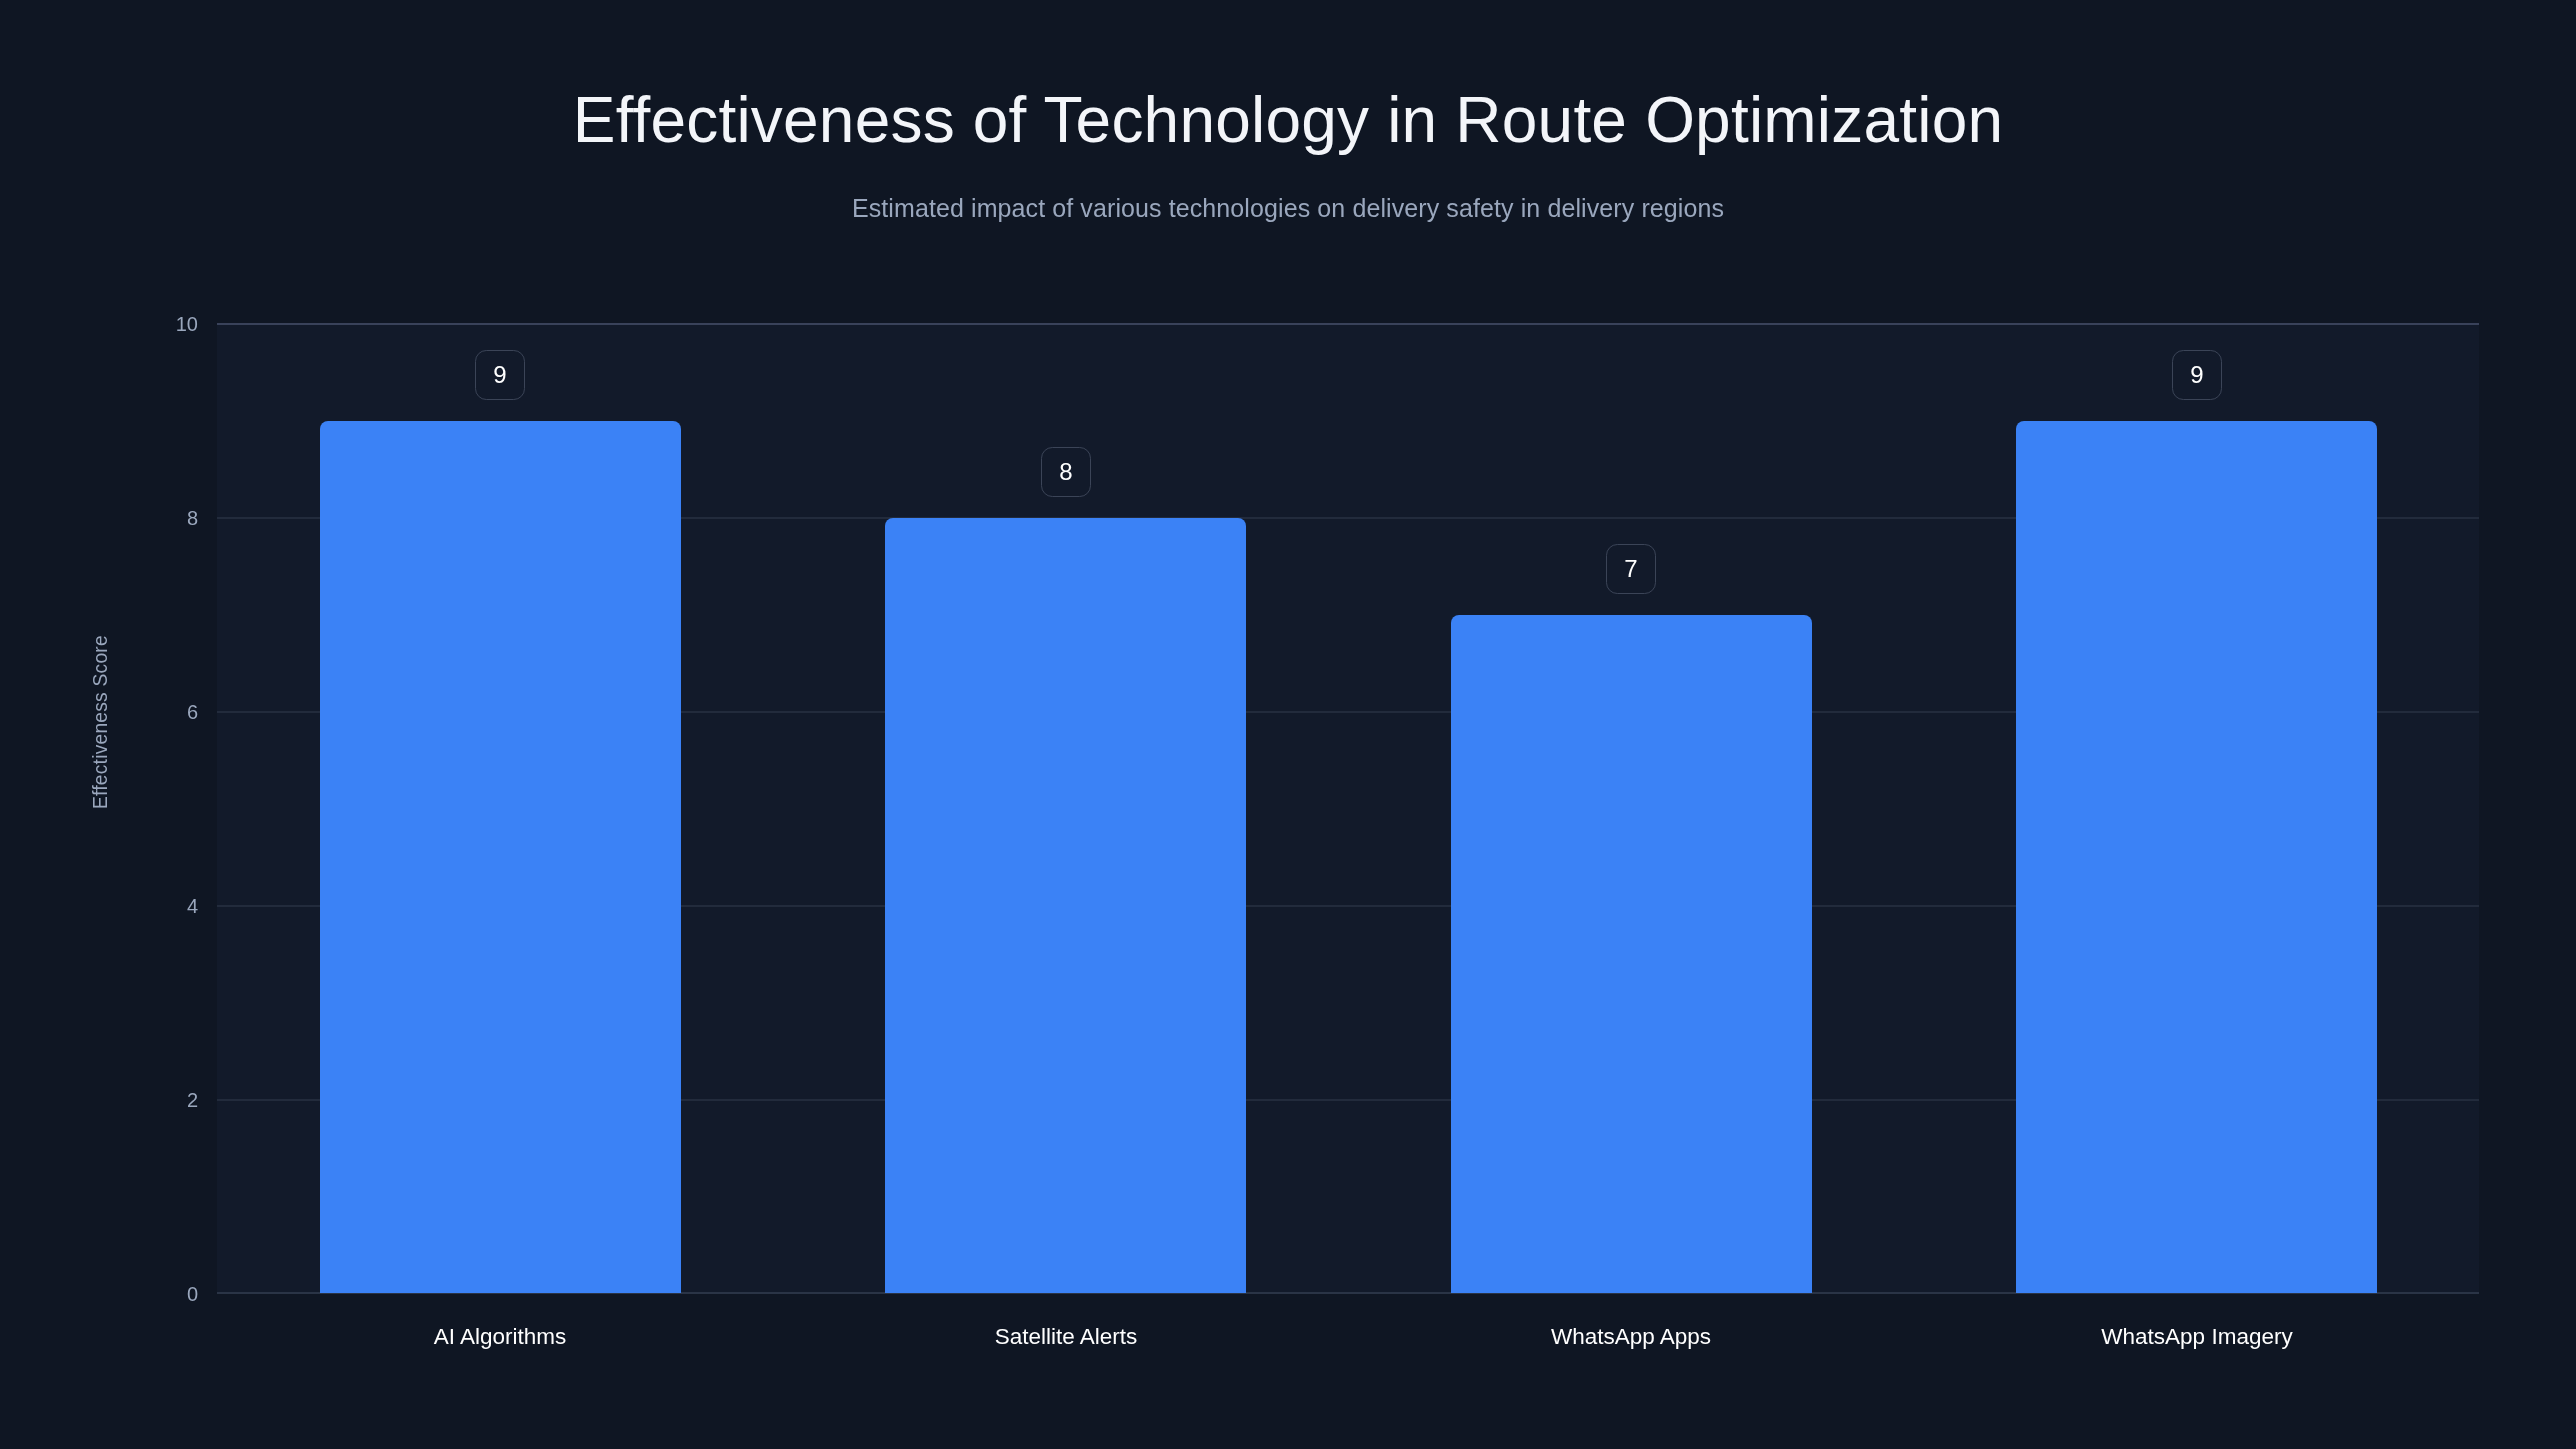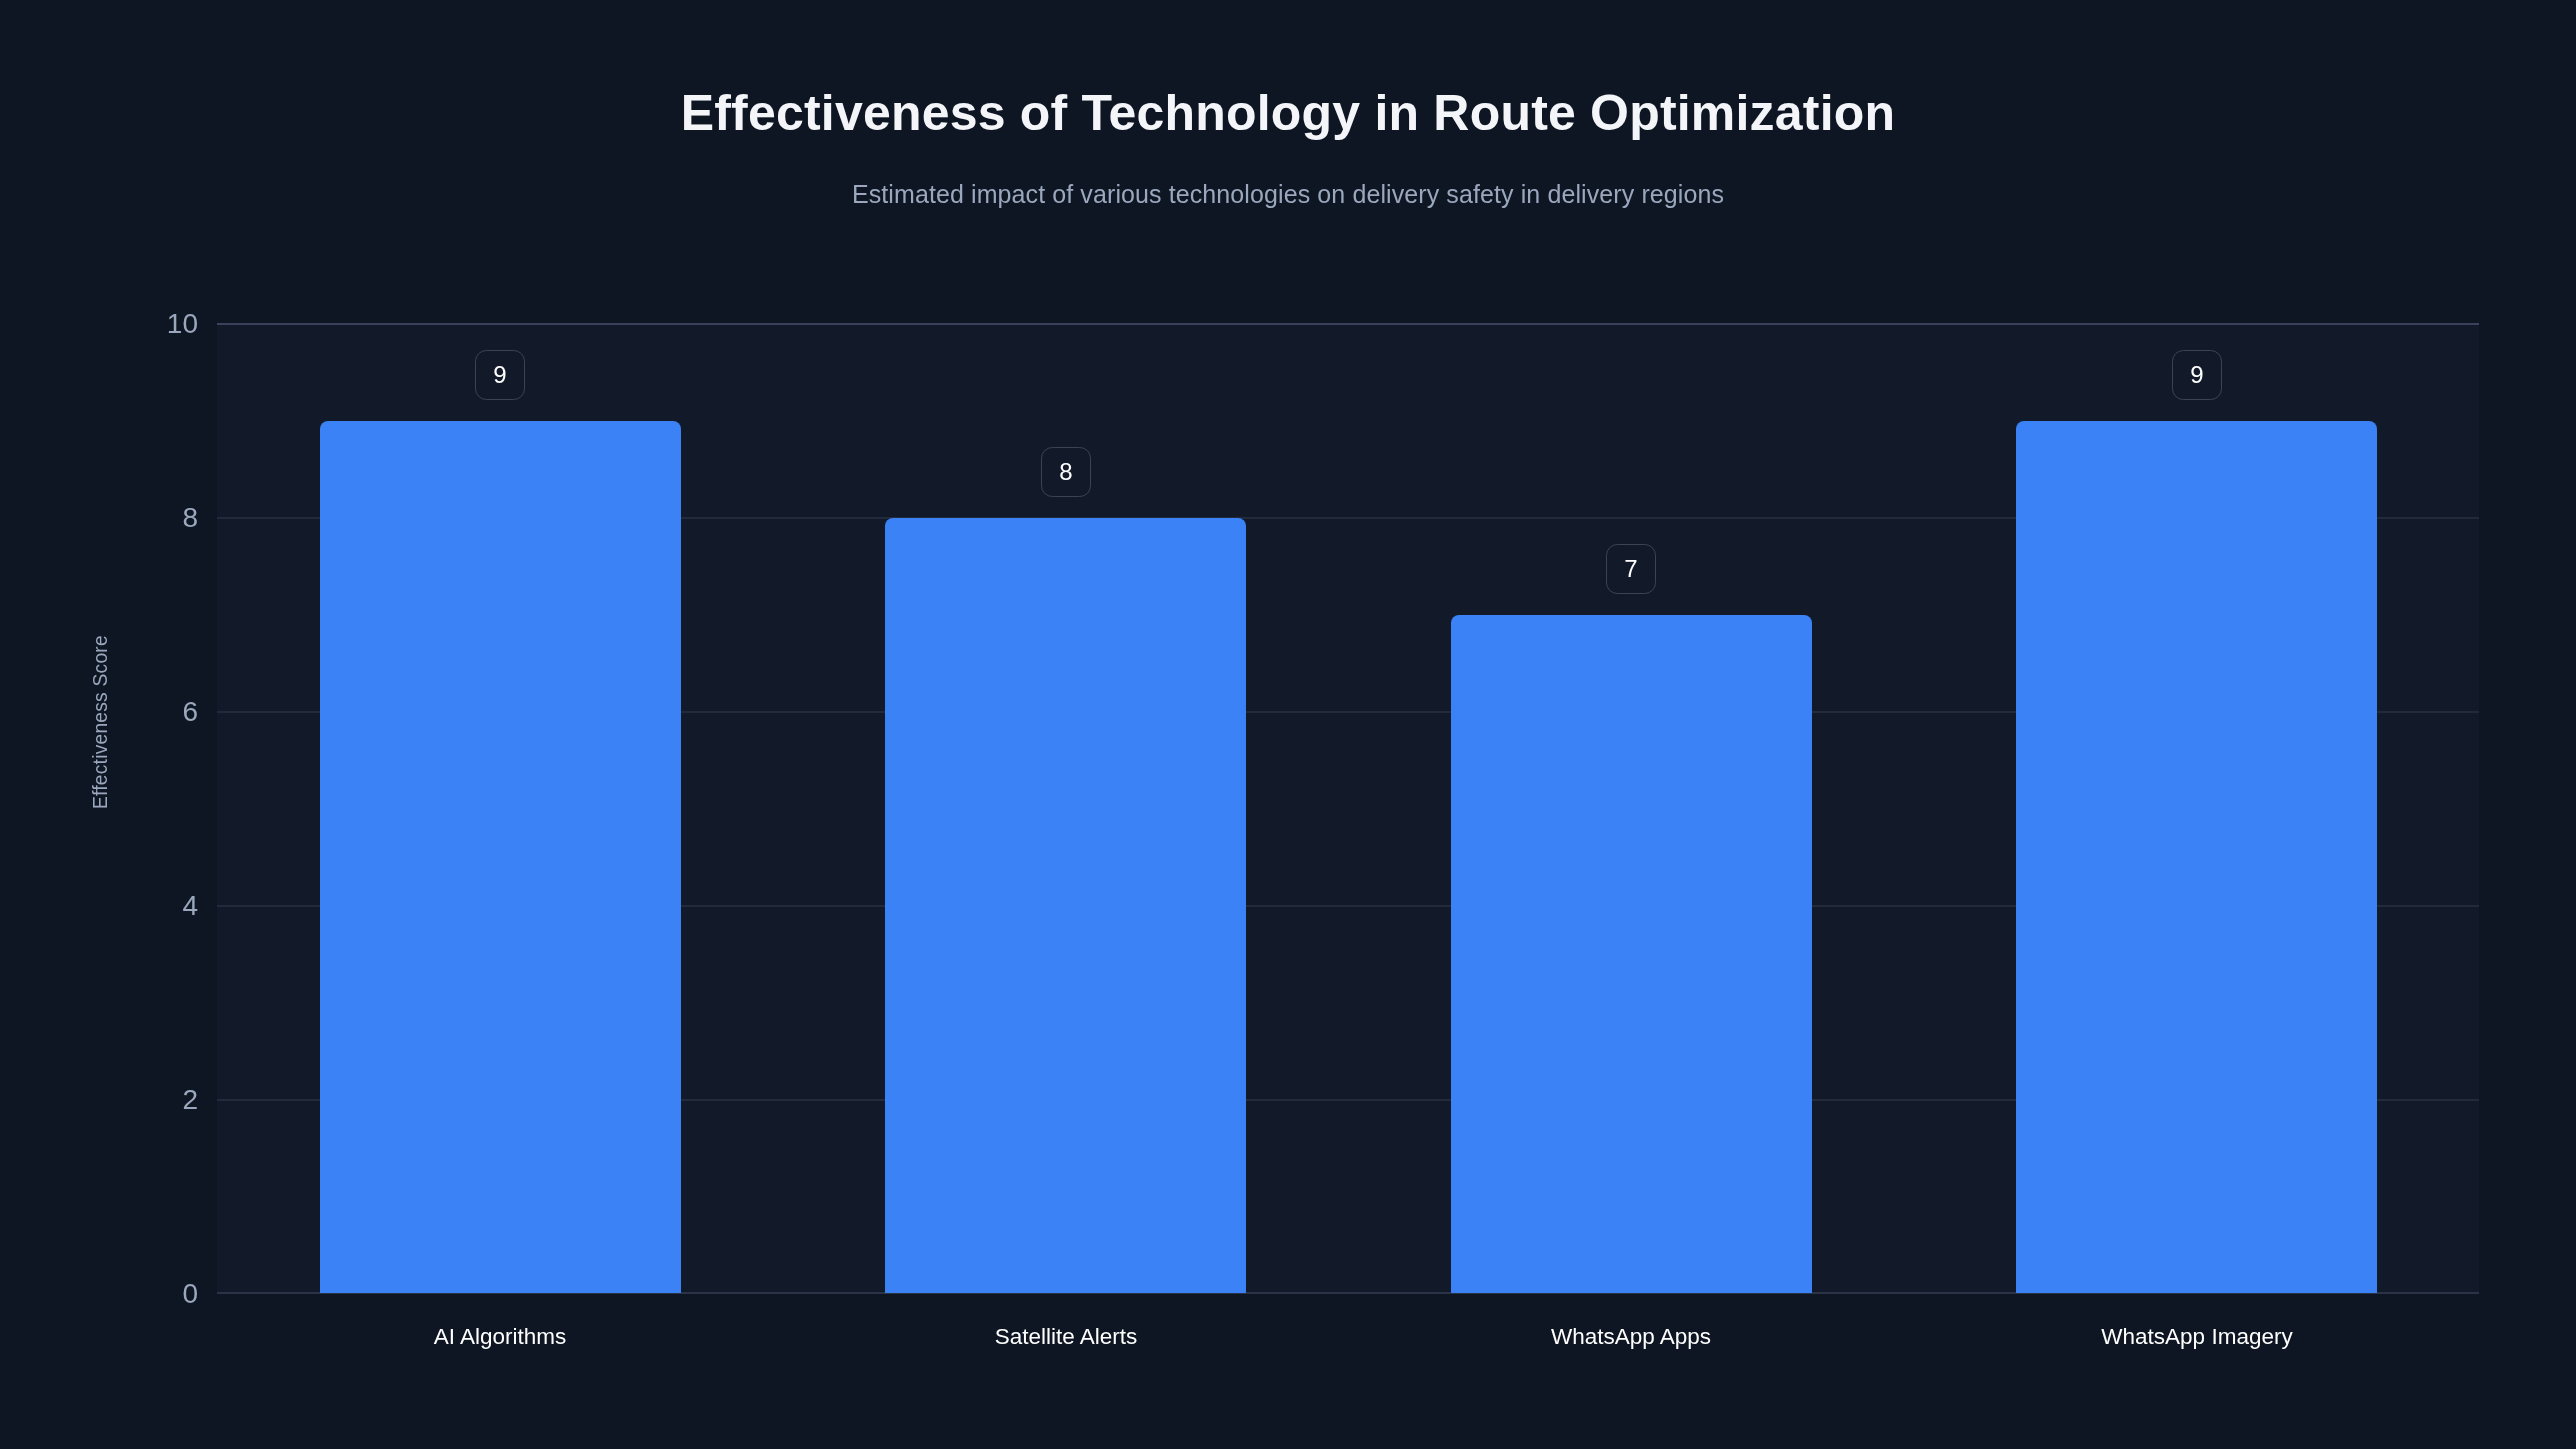--- a/index.html
+++ b/index.html
@@ -20,22 +20,22 @@
   .chart-header {
     position: absolute;
     left: 0;
     top: 0;
     width: 2576px;
     text-align: center;
   }
   .chart-title {
     margin: 0;
     padding-top: 87px;
-    font-size: 50px;
-    font-weight: 700;
+    font-size: 64px;
+    font-weight: 400;
     letter-spacing: 0.2px;
     color: #f3f5f9;
     line-height: 1.05;
   }
   .chart-subtitle {
     margin: 0;
     padding-top: 40px;
     font-size: 25px;
     font-weight: 400;
     color: #9aa7bd;
@@ -74,21 +74,21 @@
   .gridline.baseline {
     background: #2a3446;
   }
 
   
   .y-tick {
     position: absolute;
     right: 2467px; 
     width: 97px;
     text-align: right;
-    font-size: 28px;
+    font-size: 20px;
     color: #9aa7bd;
     transform: translateY(-50%);
   }
 
   .y-axis-title {
     position: absolute;
     left: 90px;
     top: 809px;
     font-size: 19.3px;
     color: #9aa7bd;

